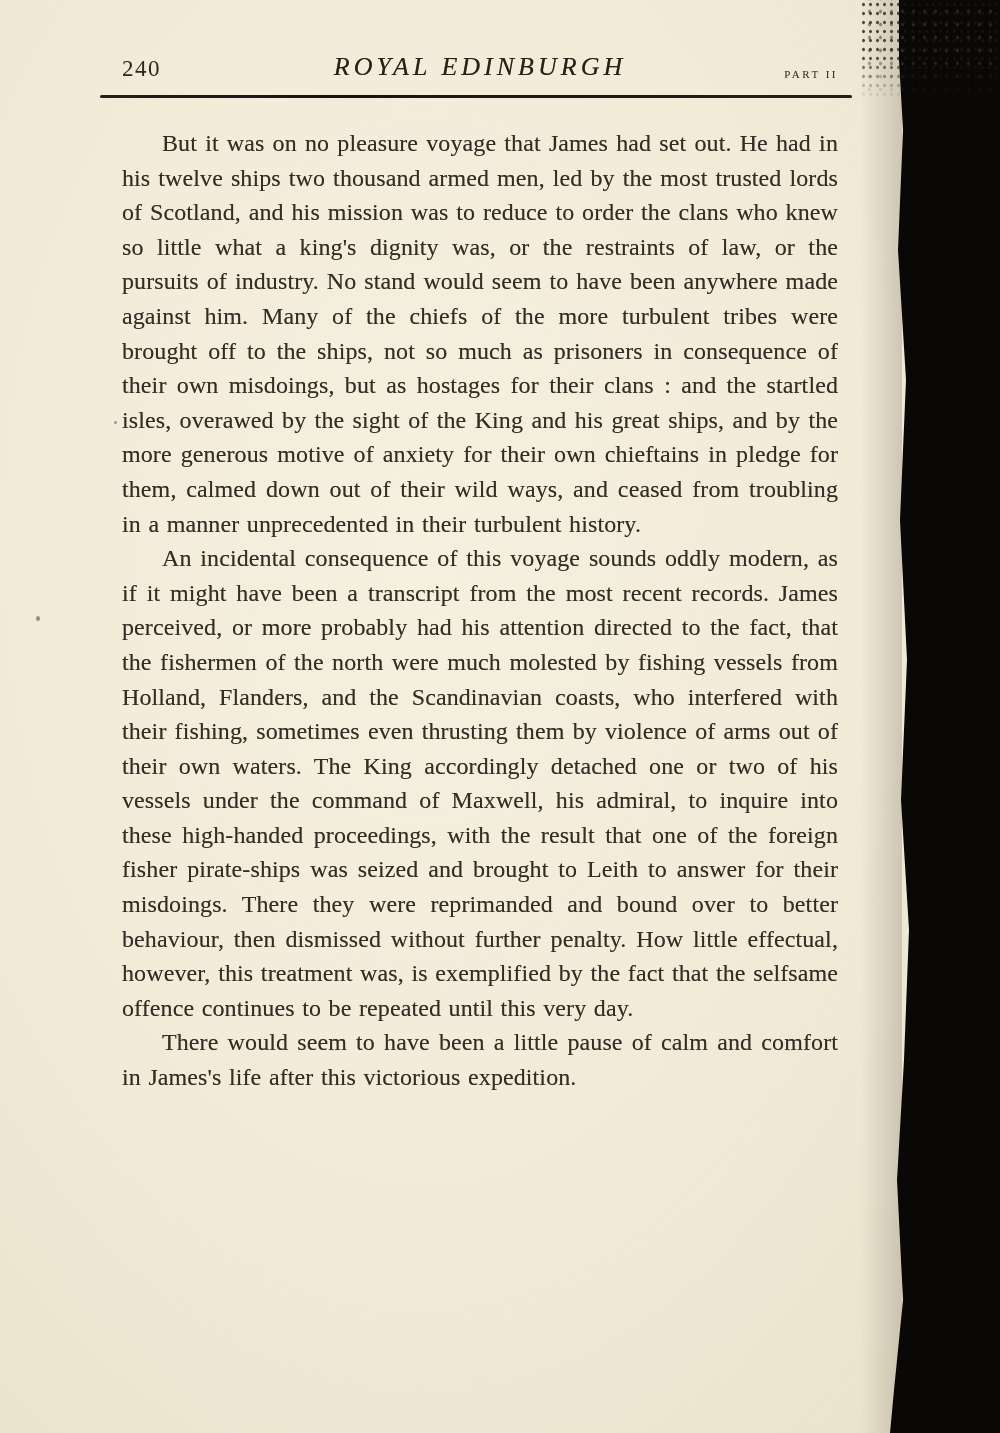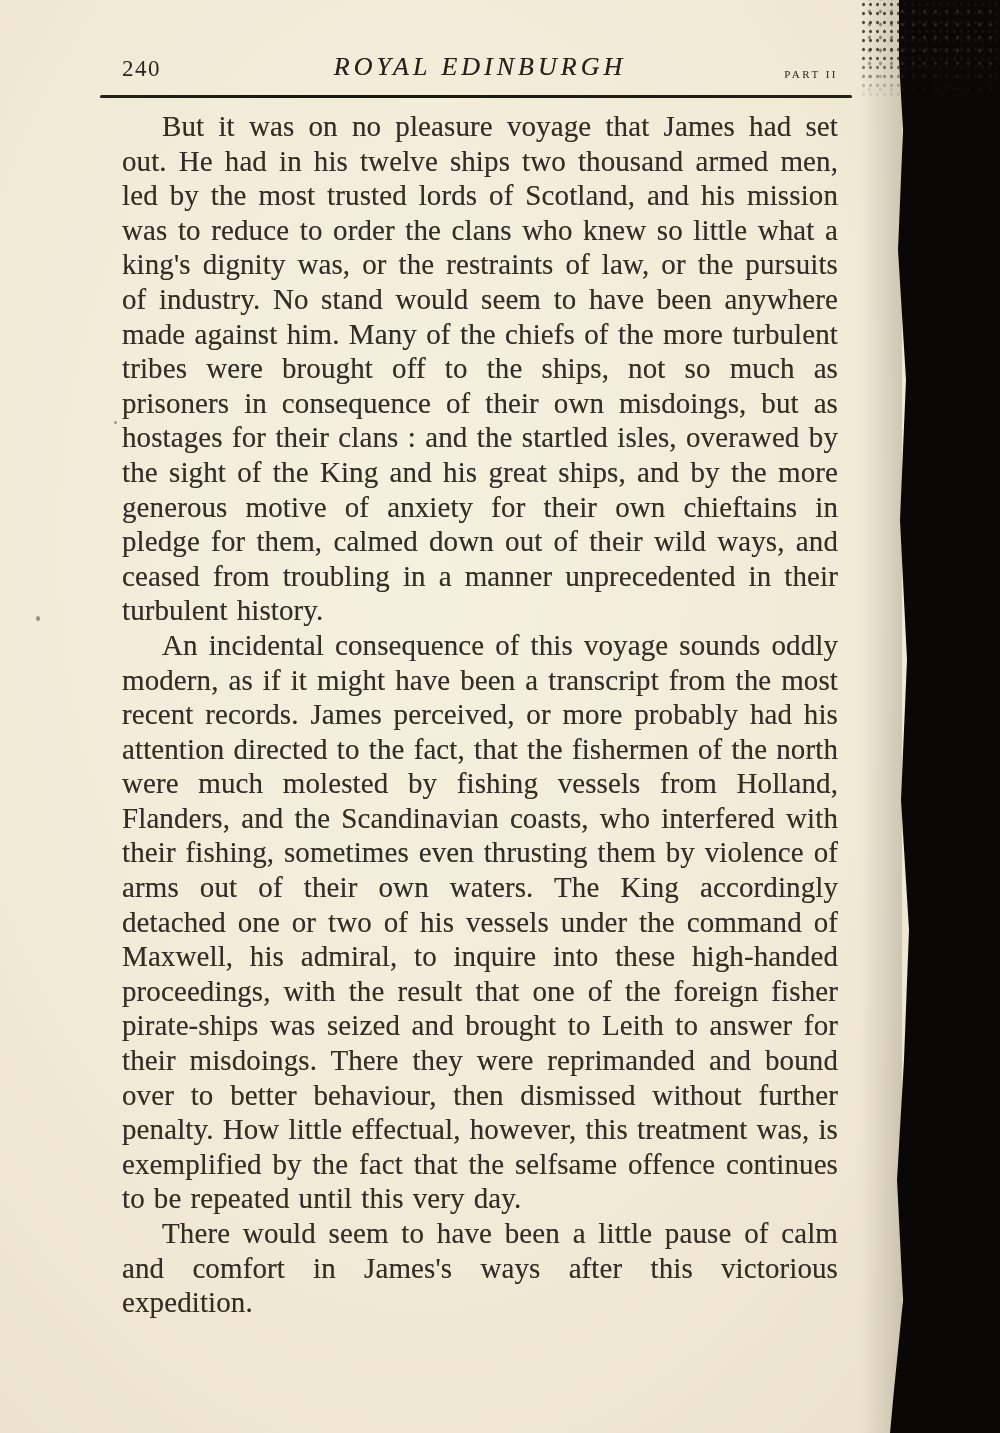--- a/index.html
+++ b/index.html
@@ -47,22 +47,22 @@
     letter-spacing: 2.5px;
     color: #2b2620;
   }
   .header-rule {
     height: 3px;
     background: linear-gradient(to right, #241f19 0%, #17140f 30%, #201b15 70%, #241f19 100%);
     margin: 13px -14px 0 -22px;
     border-radius: 2px;
   }
   .page-body {
-    margin-top: 11px;
-    font-size: 29px;
+    margin-top: 28px;
+    font-size: 24px;
     line-height: 34.6px;
     text-align: justify;
     word-spacing: 0.06em;
     letter-spacing: 0.1px;
     color: #332d25;
     text-shadow: 0 0 0.4px rgba(45,38,28,0.45);
   }
   .para { margin: 0; text-indent: 40px; }
 
   
@@ -119,21 +119,21 @@
       <span class="page-number">240</span>
       <span class="running-title">ROYAL EDINBURGH</span>
       <span class="part-label">PART II</span>
     </header>
 
     <div class="header-rule"></div>
 
     <main class="page-body">
       <p class="para">But it was on no pleasure voyage that James had set out. He had in his twelve ships two thousand armed men, led by the most trusted lords of Scotland, and his mission was to reduce to order the clans who knew so little what a king's dignity was, or the restraints of law, or the pursuits of industry. No stand would seem to have been anywhere made against him. Many of the chiefs of the more turbulent tribes were brought off to the ships, not so much as prisoners in consequence of their own misdoings, but as hostages for their clans : and the startled isles, overawed by the sight of the King and his great ships, and by the more generous motive of anxiety for their own chieftains in pledge for them, calmed down out of their wild ways, and ceased from troubling in a manner unprecedented in their turbulent history.</p>
       <p class="para">An incidental consequence of this voyage sounds oddly modern, as if it might have been a transcript from the most recent records. James perceived, or more probably had his attention directed to the fact, that the fishermen of the north were much molested by fishing vessels from Holland, Flanders, and the Scandinavian coasts, who interfered with their fishing, sometimes even thrusting them by violence of arms out of their own waters. The King accordingly detached one or two of his vessels under the command of Maxwell, his admiral, to inquire into these high-handed proceedings, with the result that one of the foreign fisher pirate-ships was seized and brought to Leith to answer for their misdoings. There they were reprimanded and bound over to better behaviour, then dismissed without further penalty. How little effectual, however, this treatment was, is exemplified by the fact that the selfsame offence continues to be repeated until this very day.</p>
-      <p class="para">There would seem to have been a little pause of calm and comfort in James's ways after this victorious expedition.</p>
+      <p class="para">There would seem to have been a little pause of calm and comfort in James's life after this victorious expedition.</p>
     </main>
 
   </div>
 
   <div class="scan-shadow"></div>
   <div class="scan-edge"></div>
   <div class="scan-noise"></div>
   <div class="speck speck-a"></div>
   <div class="speck speck-b"></div>
 

